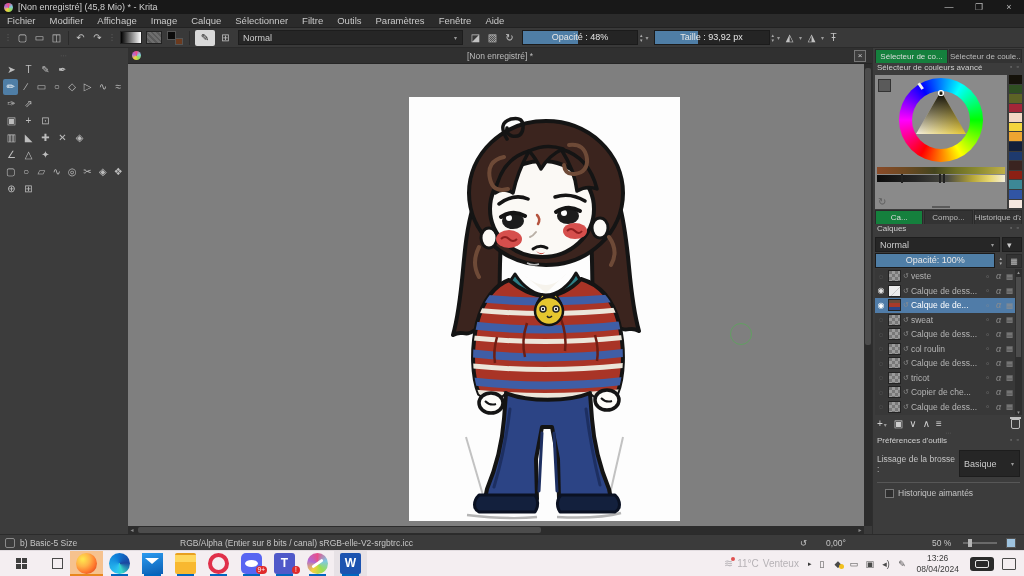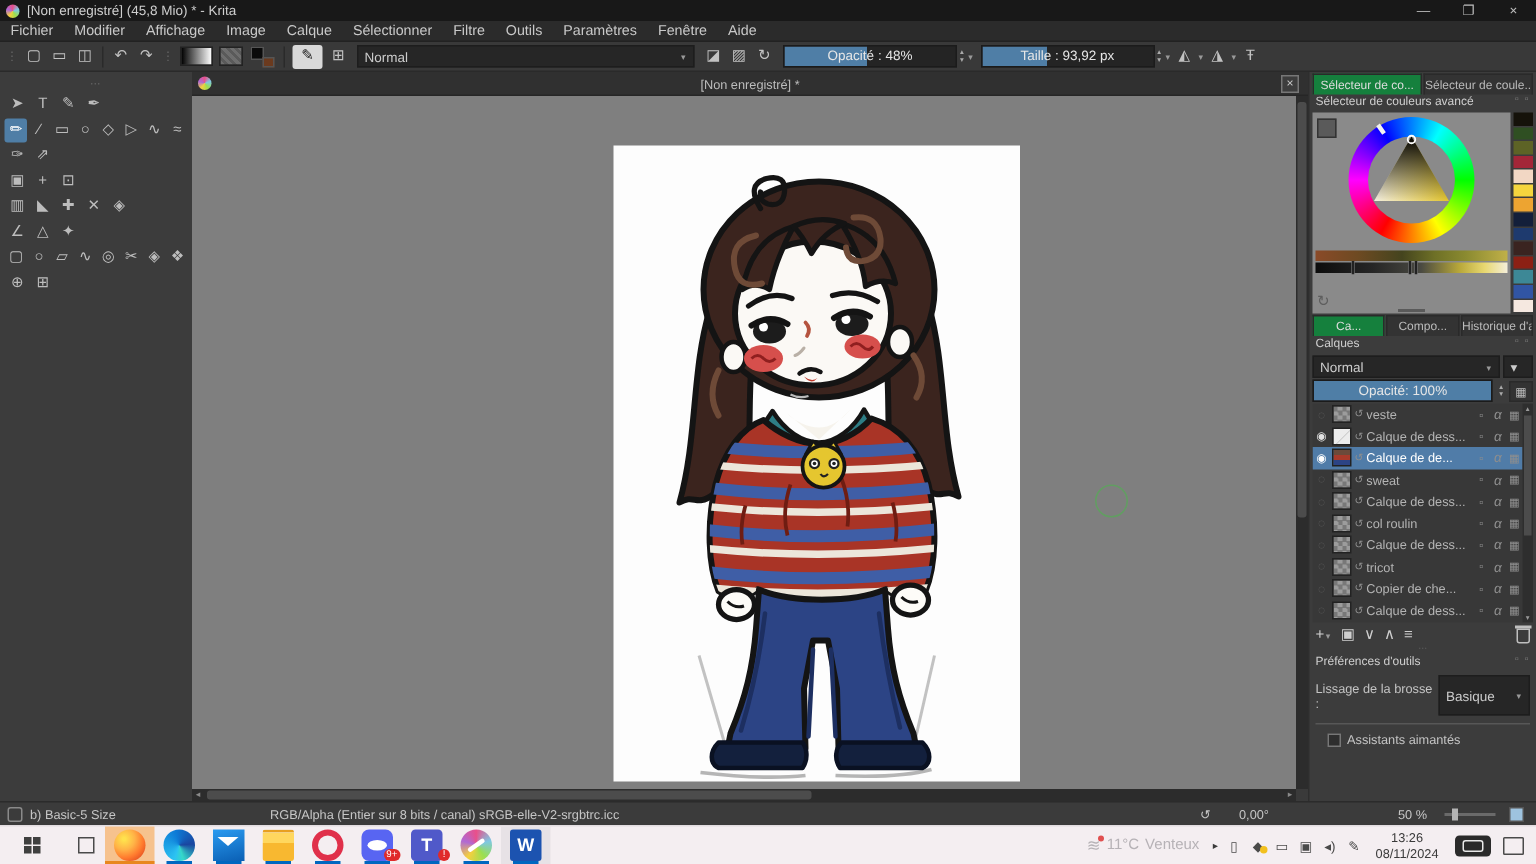--- a/index.html
+++ b/index.html
@@ -639,21 +639,21 @@
     <div class="prefrow">
       <span>Lissage de la brosse :</span>
       <span class="combo smoothcombo">
         <span class="cv">Basique</span>
         <span class="mini">▾</span>
       </span>
     </div>
     <div class="divline"></div>
     <div class="prefrow">
       <span class="chk"></span>
-      <span>Assistants aimantés</span>
+      <span>Historique aimantés</span>
     </div>
   </div>
 </div>
 
 <div class="statusbar">
   <span class="presetico"></span>
   <span class="sb" style="left:20px">b) Basic-5 Size</span>
   <span class="sb" style="left:180px;width:340px;text-align:left">RGB/Alpha (Entier sur 8 bits / canal) sRGB-elle-V2-srgbtrc.icc</span>
   <span class="sb" style="left:800px">↺</span>
   <span class="sb" style="left:826px">0,00°</span>
@@ -736,17 +736,17 @@
 
   <span class="tico">▯</span>
       <span class="tico shield">◆</span>
       <span class="tico">▭</span>
       <span class="tico">▣</span>
       <span class="tico">◂)</span>
       <span class="tico">✎</span>
     </span>
   <span class="clock">
     <span>13:26</span>
-    <span>08/11/2024</span>
+    <span>08/04/2024</span>
   </span>
   <span class="trayboxico"></span>
   <span class="actioncenter"></span>
 </div>
 
 </body></html>

